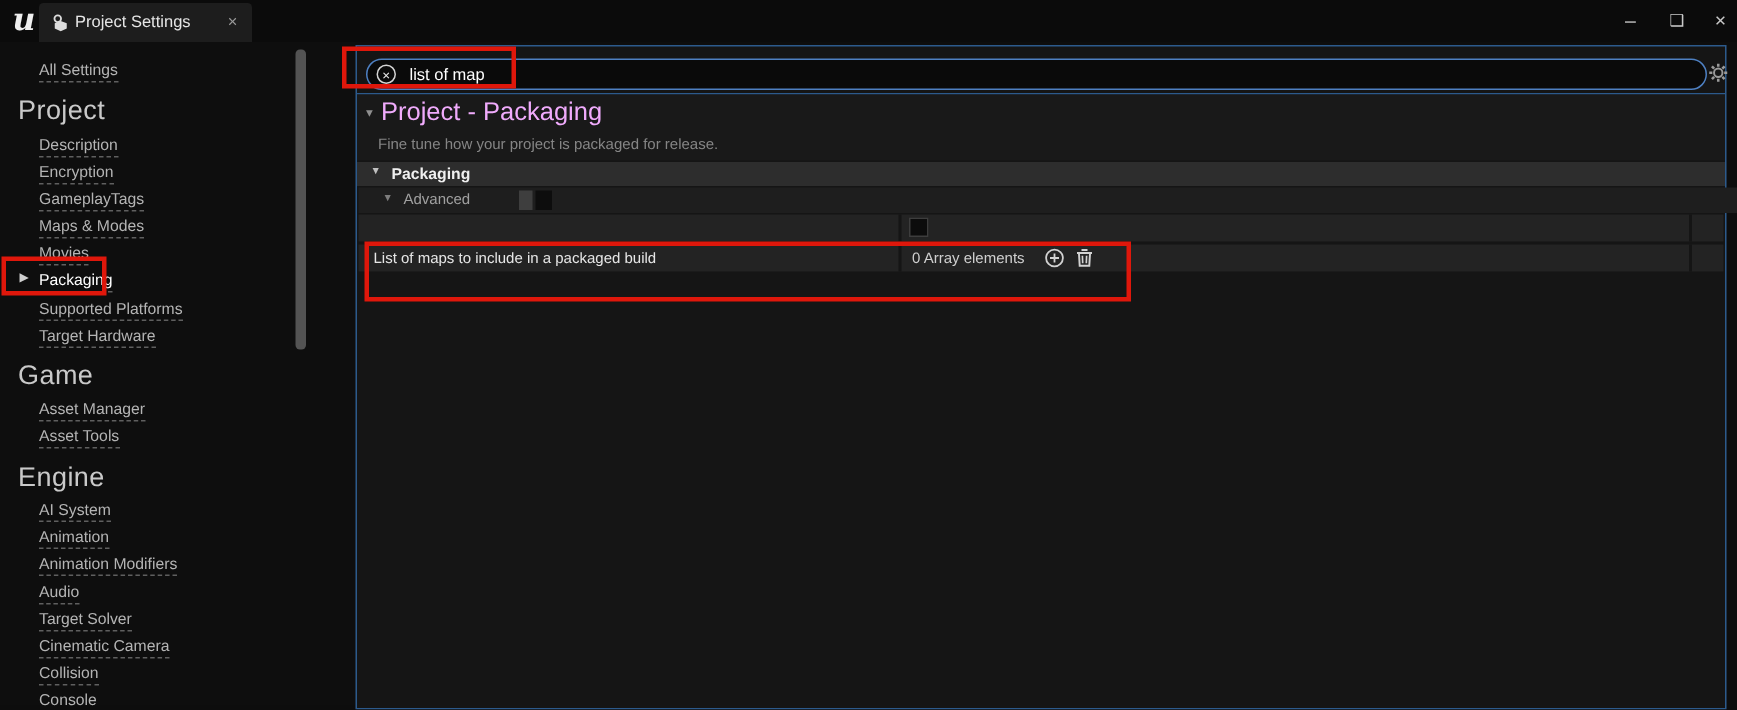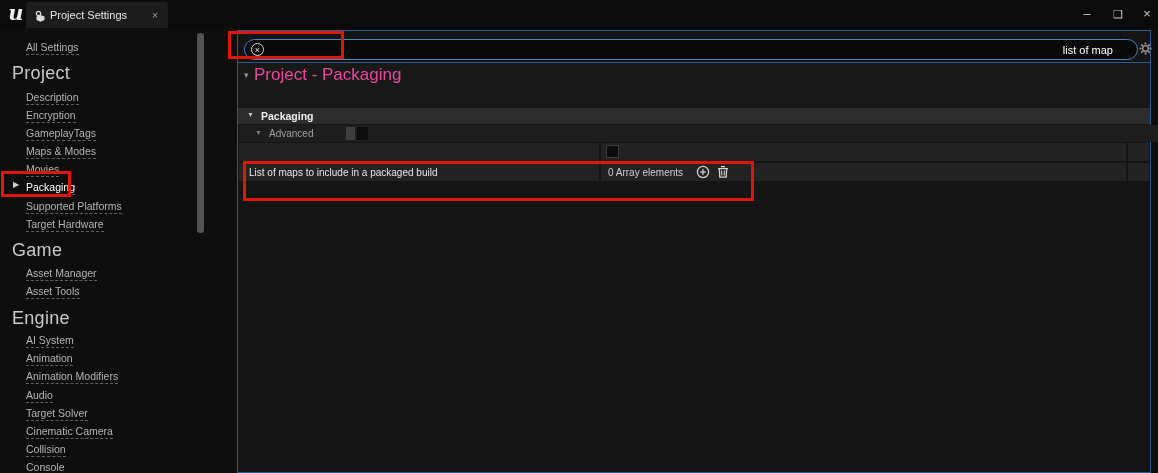--- a/index.html
+++ b/index.html
@@ -34,27 +34,27 @@
   
   .main { position:absolute; left:237px; top:30px; width:914px; height:443px;
           border:1px solid #2c5a8c; background:#151515; }
   .search-pill { position:absolute; left:6px; top:8px; width:894px; height:21px;
                  border:1px solid #4e80c2; border-radius:11px; background:#0a0a0a; }
   .clear-circle { position:absolute; left:6px; top:3px; width:13px; height:13px;
                   border:1px solid #d5d5d5; border-radius:50%; color:#e8e8e8; font-size:9px;
                   line-height:12px; text-align:center; }
   .search-input { position:absolute; left:28px; top:0; width:840px; height:19px; background:transparent;
                   border:none; outline:none; color:#ffffff; font-size:11px;
-                  font-family:"Liberation Sans", sans-serif;text-align:right; }
+                  font-family:"Liberation Sans", sans-serif; }
   .gear { position:absolute; left:900px; top:10px; }
   .top-divider { position:absolute; left:0; top:31px; width:912px; height:1px; background:#2c5a8c; }
 
   .header-block { position:absolute; left:0; top:32px; width:912px; height:44px; background:#191919; }
   .hb-caret { position:absolute; left:6px; top:7px; font-size:9px; color:#8f8f8f; }
-  .hb-title { position:absolute; left:16px; top:2px; font-size:17px; color:#ec4899; }
+  .hb-title { position:absolute; left:16px; top:2px; font-size:17px; color:#f0abfc; }
   .hb-sub { position:absolute; left:14px; top:28px; font-size:10px; color:#858585; }
 
   .cat-header { position:absolute; left:0; top:77px; width:912px; height:16px; background:#2d2d2d; }
   .cat-caret { position:absolute; left:9px; top:3px; font-size:7px; color:#c0c0c0; }
   .cat-label { position:absolute; left:23px; top:2px; font-size:10.5px; font-weight:bold; color:#efefef; }
 
   .adv-row { position:absolute; left:1px; top:94px; width:1098px; height:17px; background:#1e1e1e; }
   .adv-caret { position:absolute; left:16px; top:4px; font-size:7px; color:#7d7d7d; }
   .adv-label { position:absolute; left:30px; top:3px; font-size:10px; color:#a0a0a0; }
   .sq1 { position:absolute; left:107px; top:2px; width:9px; height:13px; background:#3e3e3e; }
@@ -167,20 +167,21 @@
           <line x1="10.9" y1="5.1" x2="12.5" y2="3.5"></line>
             <line x1="5.1" y1="10.9" x2="3.5" y2="12.5"></line>
         </g>
       </svg>
     </span>
     <div class="top-divider"></div>
 
     <div class="header-block">
       <span class="hb-caret">▾</span>
       <span class="hb-title">Project - Packaging</span>
+      <span class="hb-sub">Fine tune how your project is packaged for release.</span>
     </div>
 
     <div class="cat-header">
       <span class="cat-caret">▼</span>
       <span class="cat-label">Packaging</span>
     </div>
 
     <div class="adv-row">
       <span class="adv-caret">▼</span>
       <span class="adv-label">Advanced</span>

